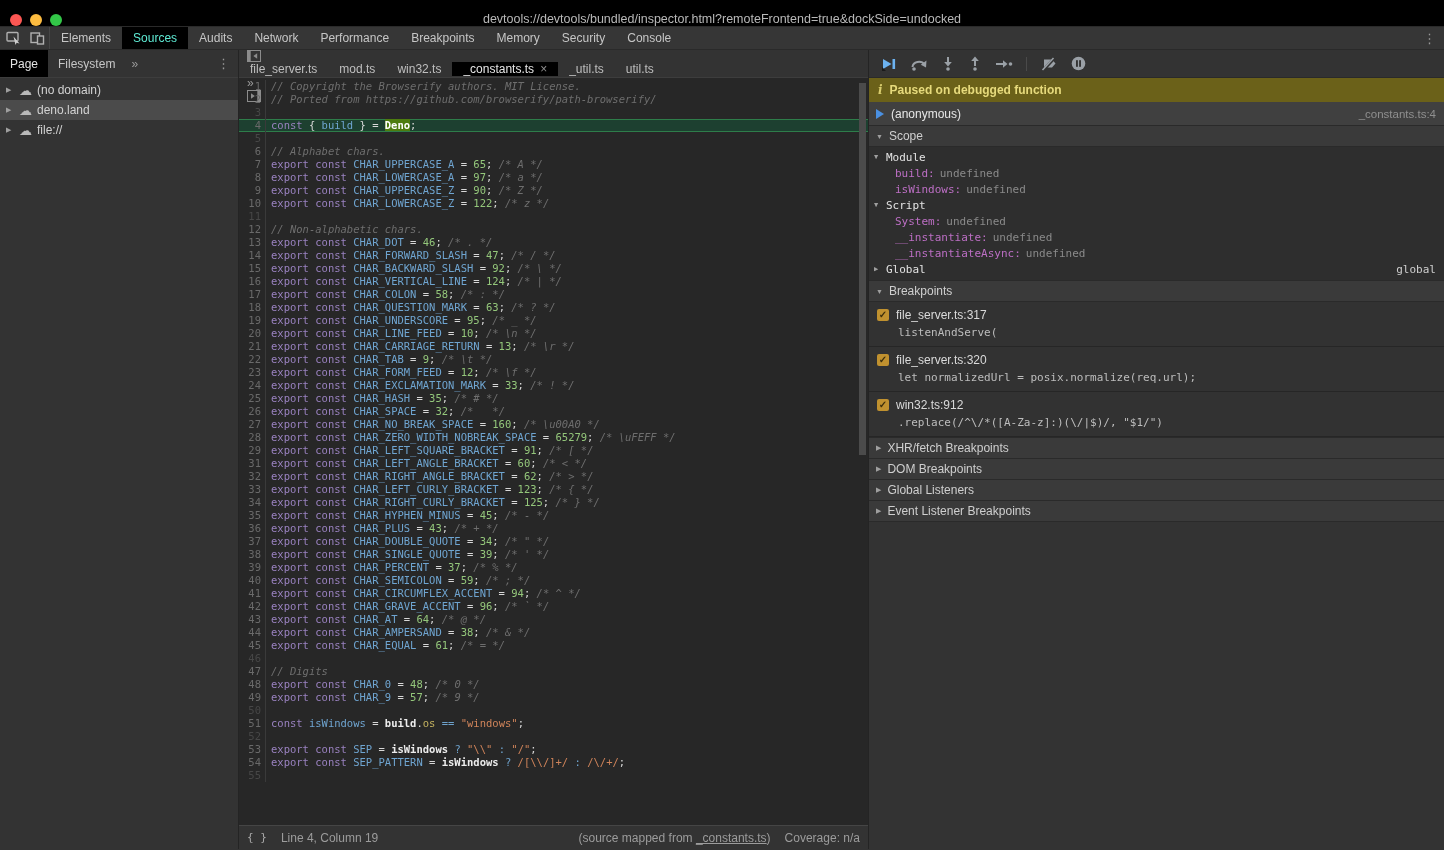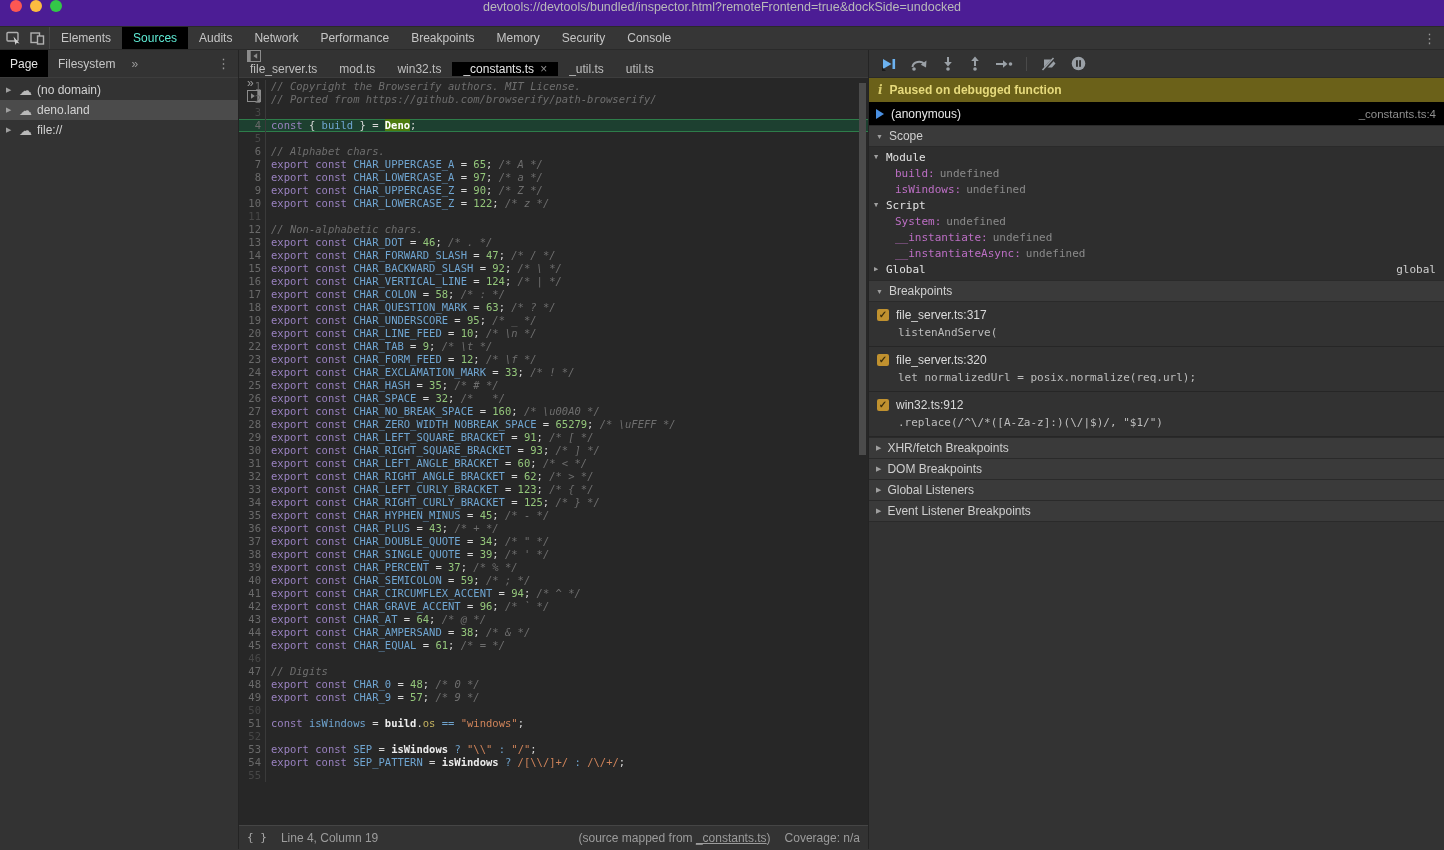--- a/index.html
+++ b/index.html
@@ -1,19 +1,19 @@
 <!DOCTYPE html>
 <html><head>
 <meta charset="utf-8">
 <style>
   * { margin:0; padding:0; box-sizing:border-box; }
   html,body { width:1444px; height:850px; overflow:hidden; background:#333; font-family:"Liberation Sans", sans-serif; }
 
   
-  .titlebar { height:27px; background:#4c1d95; border-bottom:1px solid #2a2a2a; display:flex; align-items:flex-start; position:relative; }
+  .titlebar { height:27px; background:#000000; border-bottom:1px solid #2a2a2a; display:flex; align-items:flex-end; position:relative; }
   .traffic { display:flex; gap:8px; margin-left:10px; }
   .light { width:12px; height:12px; border-radius:50%; }
   .light.red { background:#fc5753; } .light.yellow { background:#fdbc40; } .light.green { background:#33c748; }
   .title-text { position:absolute; left:0; right:0; text-align:center; font-size:12.5px; color:#b9b9b9; pointer-events:none; }
 
   
   .mainbar { height:23px; background:#363636; border-bottom:1px solid #2a2a2a; display:flex; align-items:stretch; font-size:12px; color:#c6c6c6;justify-content:space-between; }
   .mainbar .icons { display:flex; align-items:center; padding:0 4px 0 6px; gap:8px; border-right:1px solid #474747; }
   .mainbar .tab { display:flex; align-items:center; padding:0 11px; cursor:default; }
   .mainbar .tab.active { background:#000; color:#5eead4; }
@@ -68,21 +68,21 @@
   
   .debugger { width:576px; border-left:1px solid #242424; background:#333; display:flex; flex-direction:column; font-size:12px; }
   .dbg-toolbar { height:28px; display:flex; align-items:center; gap:13px; padding-left:12px; border-bottom:1px solid #2a2a2a; background:#333; }
   .dbg-toolbar .divider { width:1px; height:14px; background:#4a4a4a; }
   .dbg-icon { display:flex; align-items:center; }
   .banner { height:24px; background:#6b6119; color:#e6da7c; display:flex; align-items:center; gap:7px; padding-left:9px; font-weight:bold; }
   .banner .info { font-style:italic; font-family:"DejaVu Serif", serif; font-weight:bold; color:#d8cc6d; }
   .sect-header { height:21px; background:#3a3a3a; border-bottom:1px solid #2a2a2a; display:flex; align-items:center; gap:6px; padding-left:7px; color:#cfcfcf; }
   .sect-header .tri { width:auto; }
   .sect-body { background:#2e2e2e; border-bottom:1px solid #2a2a2a; }
-  .frame { height:23px; background:#000000; display:flex; align-items:center; padding:0 8px 0 7px; gap:7px; color:#e6e6e6; }
+  .frame { height:23px; background:#404040; display:flex; align-items:center; padding:0 8px 0 7px; gap:7px; color:#e6e6e6; }
   .frame .arrow { width:0; height:0; border-left:8px solid #4a90e2; border-top:5px solid transparent; border-bottom:5px solid transparent; }
   .frame .loc { margin-left:auto; color:#8f8f8f; font-size:11.5px; }
   .scope-body { padding:2px 0 3px; font-family:"DejaVu Sans Mono", monospace; font-size:11px; }
   .scope-group { height:16px; display:flex; align-items:center; gap:4px; padding:0 8px 0 5px; color:#e3e3e3; }
   .scope-group .badge { margin-left:auto; color:#cfcfcf; }
   .scope-var { height:16px; display:flex; align-items:center; padding-left:26px; }
   .scope-var .vn { color:#bd6fc5; } .scope-var .vv { color:#8a8a8a; margin-left:5px; }
   .bp-entry { padding:6px 8px 7px 8px; border-bottom:1px solid #262626; background:#323232; }
   .bp-top { display:flex; align-items:center; gap:7px; color:#dadada; }
   .bp-check { width:12px; height:12px; border-radius:2px; background:#c0912f; color:#3b2e0d; font-size:10px; line-height:12px; text-align:center; font-weight:bold; }
@@ -216,29 +216,29 @@
         <div class="cl"><span class="gut dim">11</span><span class="src"></span></div>
         <div class="cl"><span class="gut">12</span><span class="src"><span class="tk-c">// Non-alphabetic chars.</span></span></div>
         <div class="cl"><span class="gut">13</span><span class="src"><span class="tk-k">export</span><span class="tk-p"> </span><span class="tk-k">const</span><span class="tk-p"> </span><span class="tk-d">CHAR_DOT</span><span class="tk-p"> = </span><span class="tk-n">46</span><span class="tk-p">; </span><span class="tk-c">/* . */</span></span></div>
         <div class="cl"><span class="gut">14</span><span class="src"><span class="tk-k">export</span><span class="tk-p"> </span><span class="tk-k">const</span><span class="tk-p"> </span><span class="tk-d">CHAR_FORWARD_SLASH</span><span class="tk-p"> = </span><span class="tk-n">47</span><span class="tk-p">; </span><span class="tk-c">/* / */</span></span></div>
         <div class="cl"><span class="gut">15</span><span class="src"><span class="tk-k">export</span><span class="tk-p"> </span><span class="tk-k">const</span><span class="tk-p"> </span><span class="tk-d">CHAR_BACKWARD_SLASH</span><span class="tk-p"> = </span><span class="tk-n">92</span><span class="tk-p">; </span><span class="tk-c">/* \ */</span></span></div>
         <div class="cl"><span class="gut">16</span><span class="src"><span class="tk-k">export</span><span class="tk-p"> </span><span class="tk-k">const</span><span class="tk-p"> </span><span class="tk-d">CHAR_VERTICAL_LINE</span><span class="tk-p"> = </span><span class="tk-n">124</span><span class="tk-p">; </span><span class="tk-c">/* | */</span></span></div>
         <div class="cl"><span class="gut">17</span><span class="src"><span class="tk-k">export</span><span class="tk-p"> </span><span class="tk-k">const</span><span class="tk-p"> </span><span class="tk-d">CHAR_COLON</span><span class="tk-p"> = </span><span class="tk-n">58</span><span class="tk-p">; </span><span class="tk-c">/* : */</span></span></div>
         <div class="cl"><span class="gut">18</span><span class="src"><span class="tk-k">export</span><span class="tk-p"> </span><span class="tk-k">const</span><span class="tk-p"> </span><span class="tk-d">CHAR_QUESTION_MARK</span><span class="tk-p"> = </span><span class="tk-n">63</span><span class="tk-p">; </span><span class="tk-c">/* ? */</span></span></div>
         <div class="cl"><span class="gut">19</span><span class="src"><span class="tk-k">export</span><span class="tk-p"> </span><span class="tk-k">const</span><span class="tk-p"> </span><span class="tk-d">CHAR_UNDERSCORE</span><span class="tk-p"> = </span><span class="tk-n">95</span><span class="tk-p">; </span><span class="tk-c">/* _ */</span></span></div>
         <div class="cl"><span class="gut">20</span><span class="src"><span class="tk-k">export</span><span class="tk-p"> </span><span class="tk-k">const</span><span class="tk-p"> </span><span class="tk-d">CHAR_LINE_FEED</span><span class="tk-p"> = </span><span class="tk-n">10</span><span class="tk-p">; </span><span class="tk-c">/* \n */</span></span></div>
+        <div class="cl"><span class="gut">21</span><span class="src"><span class="tk-k">export</span><span class="tk-p"> </span><span class="tk-k">const</span><span class="tk-p"> </span><span class="tk-d">CHAR_CARRIAGE_RETURN</span><span class="tk-p"> = </span><span class="tk-n">13</span><span class="tk-p">; </span><span class="tk-c">/* \r */</span></span></div>
         <div class="cl"><span class="gut">22</span><span class="src"><span class="tk-k">export</span><span class="tk-p"> </span><span class="tk-k">const</span><span class="tk-p"> </span><span class="tk-d">CHAR_TAB</span><span class="tk-p"> = </span><span class="tk-n">9</span><span class="tk-p">; </span><span class="tk-c">/* \t */</span></span></div>
         <div class="cl"><span class="gut">23</span><span class="src"><span class="tk-k">export</span><span class="tk-p"> </span><span class="tk-k">const</span><span class="tk-p"> </span><span class="tk-d">CHAR_FORM_FEED</span><span class="tk-p"> = </span><span class="tk-n">12</span><span class="tk-p">; </span><span class="tk-c">/* \f */</span></span></div>
         <div class="cl"><span class="gut">24</span><span class="src"><span class="tk-k">export</span><span class="tk-p"> </span><span class="tk-k">const</span><span class="tk-p"> </span><span class="tk-d">CHAR_EXCLAMATION_MARK</span><span class="tk-p"> = </span><span class="tk-n">33</span><span class="tk-p">; </span><span class="tk-c">/* ! */</span></span></div>
         <div class="cl"><span class="gut">25</span><span class="src"><span class="tk-k">export</span><span class="tk-p"> </span><span class="tk-k">const</span><span class="tk-p"> </span><span class="tk-d">CHAR_HASH</span><span class="tk-p"> = </span><span class="tk-n">35</span><span class="tk-p">; </span><span class="tk-c">/* # */</span></span></div>
         <div class="cl"><span class="gut">26</span><span class="src"><span class="tk-k">export</span><span class="tk-p"> </span><span class="tk-k">const</span><span class="tk-p"> </span><span class="tk-d">CHAR_SPACE</span><span class="tk-p"> = </span><span class="tk-n">32</span><span class="tk-p">; </span><span class="tk-c">/*   */</span></span></div>
         <div class="cl"><span class="gut">27</span><span class="src"><span class="tk-k">export</span><span class="tk-p"> </span><span class="tk-k">const</span><span class="tk-p"> </span><span class="tk-d">CHAR_NO_BREAK_SPACE</span><span class="tk-p"> = </span><span class="tk-n">160</span><span class="tk-p">; </span><span class="tk-c">/* \u00A0 */</span></span></div>
         <div class="cl"><span class="gut">28</span><span class="src"><span class="tk-k">export</span><span class="tk-p"> </span><span class="tk-k">const</span><span class="tk-p"> </span><span class="tk-d">CHAR_ZERO_WIDTH_NOBREAK_SPACE</span><span class="tk-p"> = </span><span class="tk-n">65279</span><span class="tk-p">; </span><span class="tk-c">/* \uFEFF */</span></span></div>
         <div class="cl"><span class="gut">29</span><span class="src"><span class="tk-k">export</span><span class="tk-p"> </span><span class="tk-k">const</span><span class="tk-p"> </span><span class="tk-d">CHAR_LEFT_SQUARE_BRACKET</span><span class="tk-p"> = </span><span class="tk-n">91</span><span class="tk-p">; </span><span class="tk-c">/* [ */</span></span></div>
-        <div class="cl"><span class="gut">30</span><span class="src"><span class="tk-k">export</span><span class="tk-p"> </span><span class="tk-k">const</span><span class="tk-p"> </span><span class="tk-d">CHAR_RIGHT_SQUARE_BRACKET</span><span class="tk-p"> = </span><span class="tk-n">93</span><span class="tk-p">; </span><span class="tk-c">/* ] */</span></span></div>
         <div class="cl"><span class="gut">31</span><span class="src"><span class="tk-k">export</span><span class="tk-p"> </span><span class="tk-k">const</span><span class="tk-p"> </span><span class="tk-d">CHAR_LEFT_ANGLE_BRACKET</span><span class="tk-p"> = </span><span class="tk-n">60</span><span class="tk-p">; </span><span class="tk-c">/* &lt; */</span></span></div>
         <div class="cl"><span class="gut">32</span><span class="src"><span class="tk-k">export</span><span class="tk-p"> </span><span class="tk-k">const</span><span class="tk-p"> </span><span class="tk-d">CHAR_RIGHT_ANGLE_BRACKET</span><span class="tk-p"> = </span><span class="tk-n">62</span><span class="tk-p">; </span><span class="tk-c">/* &gt; */</span></span></div>
         <div class="cl"><span class="gut">33</span><span class="src"><span class="tk-k">export</span><span class="tk-p"> </span><span class="tk-k">const</span><span class="tk-p"> </span><span class="tk-d">CHAR_LEFT_CURLY_BRACKET</span><span class="tk-p"> = </span><span class="tk-n">123</span><span class="tk-p">; </span><span class="tk-c">/* { */</span></span></div>
         <div class="cl"><span class="gut">34</span><span class="src"><span class="tk-k">export</span><span class="tk-p"> </span><span class="tk-k">const</span><span class="tk-p"> </span><span class="tk-d">CHAR_RIGHT_CURLY_BRACKET</span><span class="tk-p"> = </span><span class="tk-n">125</span><span class="tk-p">; </span><span class="tk-c">/* } */</span></span></div>
         <div class="cl"><span class="gut">35</span><span class="src"><span class="tk-k">export</span><span class="tk-p"> </span><span class="tk-k">const</span><span class="tk-p"> </span><span class="tk-d">CHAR_HYPHEN_MINUS</span><span class="tk-p"> = </span><span class="tk-n">45</span><span class="tk-p">; </span><span class="tk-c">/* - */</span></span></div>
         <div class="cl"><span class="gut">36</span><span class="src"><span class="tk-k">export</span><span class="tk-p"> </span><span class="tk-k">const</span><span class="tk-p"> </span><span class="tk-d">CHAR_PLUS</span><span class="tk-p"> = </span><span class="tk-n">43</span><span class="tk-p">; </span><span class="tk-c">/* + */</span></span></div>
         <div class="cl"><span class="gut">37</span><span class="src"><span class="tk-k">export</span><span class="tk-p"> </span><span class="tk-k">const</span><span class="tk-p"> </span><span class="tk-d">CHAR_DOUBLE_QUOTE</span><span class="tk-p"> = </span><span class="tk-n">34</span><span class="tk-p">; </span><span class="tk-c">/* " */</span></span></div>
         <div class="cl"><span class="gut">38</span><span class="src"><span class="tk-k">export</span><span class="tk-p"> </span><span class="tk-k">const</span><span class="tk-p"> </span><span class="tk-d">CHAR_SINGLE_QUOTE</span><span class="tk-p"> = </span><span class="tk-n">39</span><span class="tk-p">; </span><span class="tk-c">/* ' */</span></span></div>
         <div class="cl"><span class="gut">39</span><span class="src"><span class="tk-k">export</span><span class="tk-p"> </span><span class="tk-k">const</span><span class="tk-p"> </span><span class="tk-d">CHAR_PERCENT</span><span class="tk-p"> = </span><span class="tk-n">37</span><span class="tk-p">; </span><span class="tk-c">/* % */</span></span></div>
         <div class="cl"><span class="gut">40</span><span class="src"><span class="tk-k">export</span><span class="tk-p"> </span><span class="tk-k">const</span><span class="tk-p"> </span><span class="tk-d">CHAR_SEMICOLON</span><span class="tk-p"> = </span><span class="tk-n">59</span><span class="tk-p">; </span><span class="tk-c">/* ; */</span></span></div>

